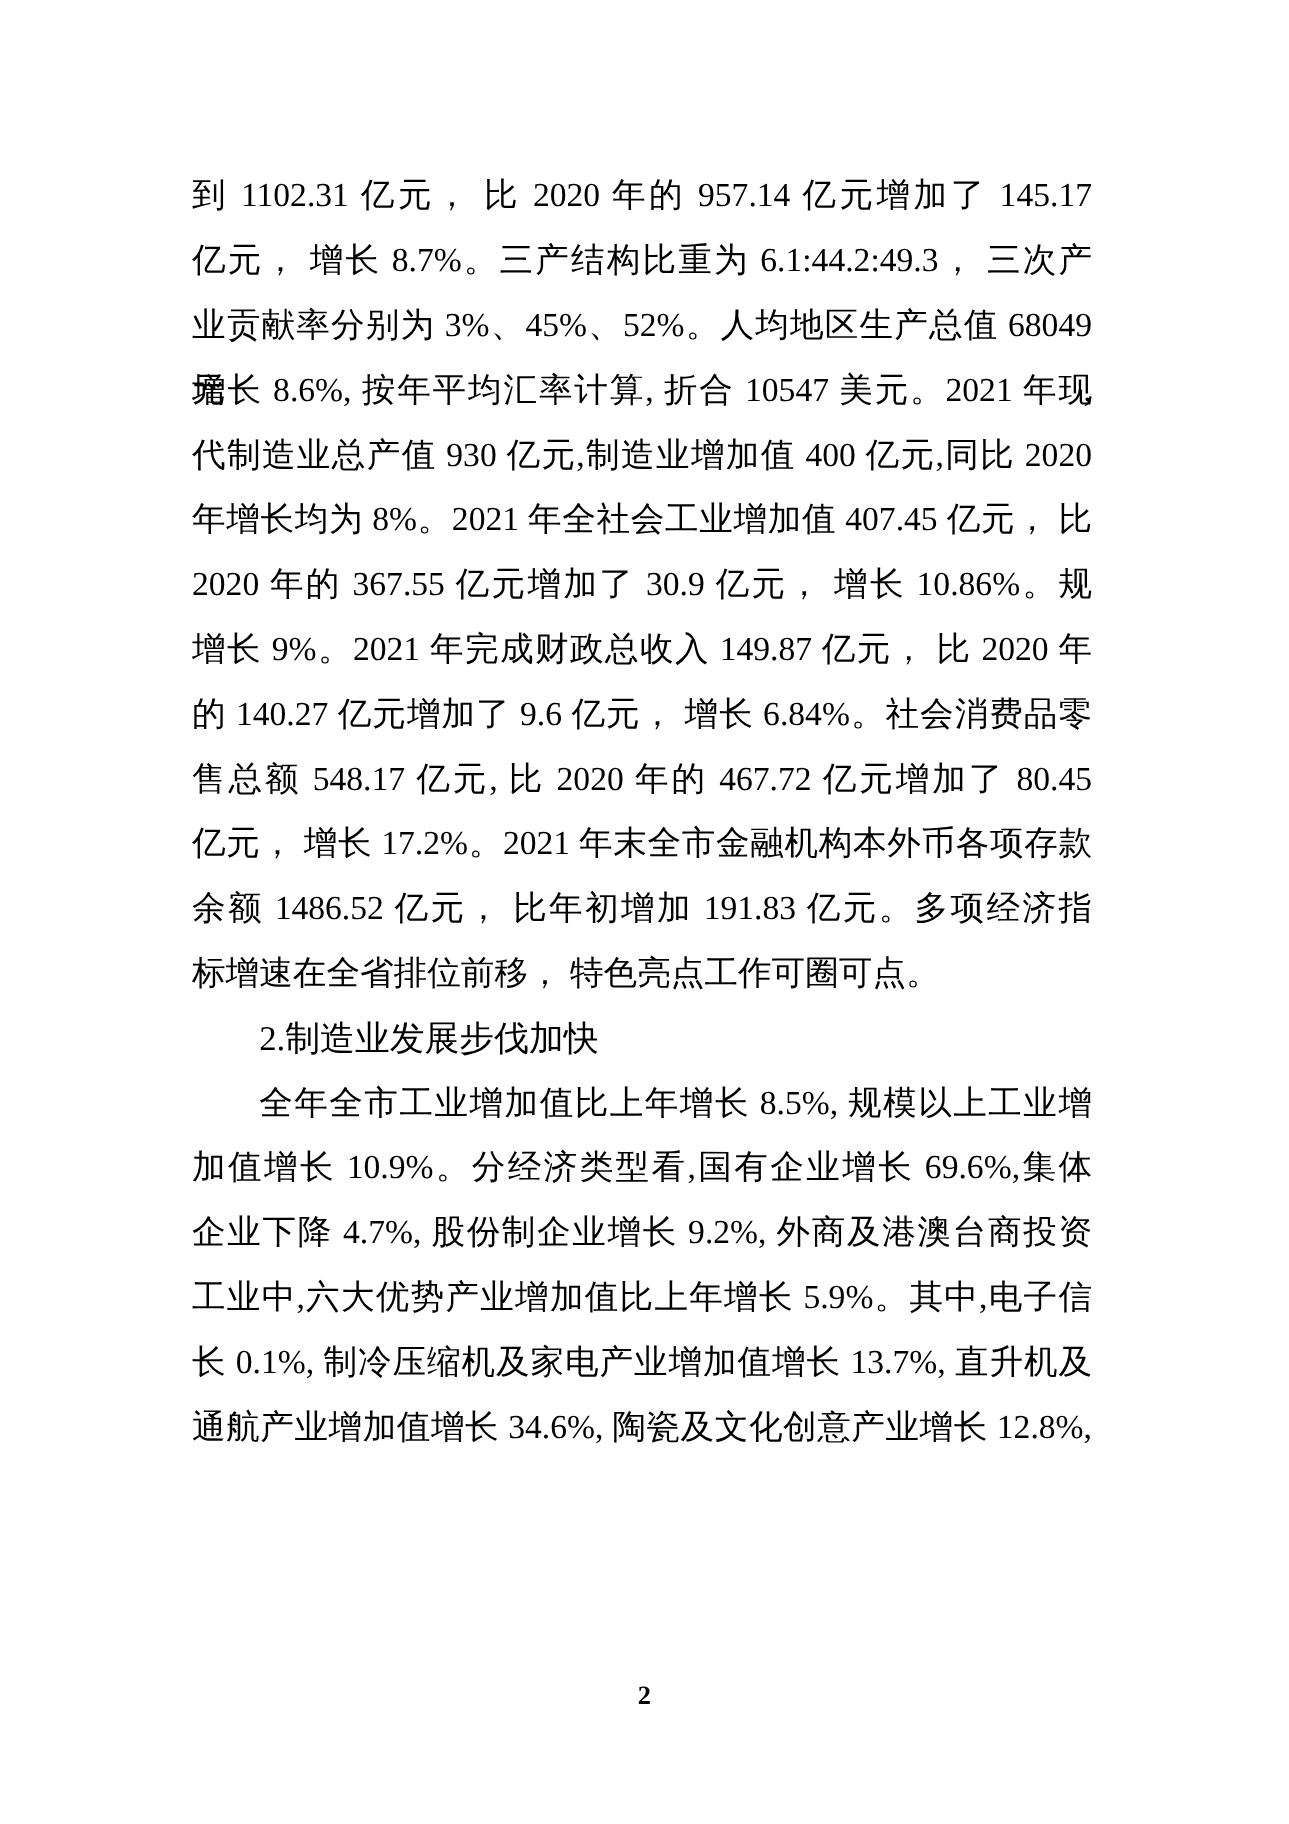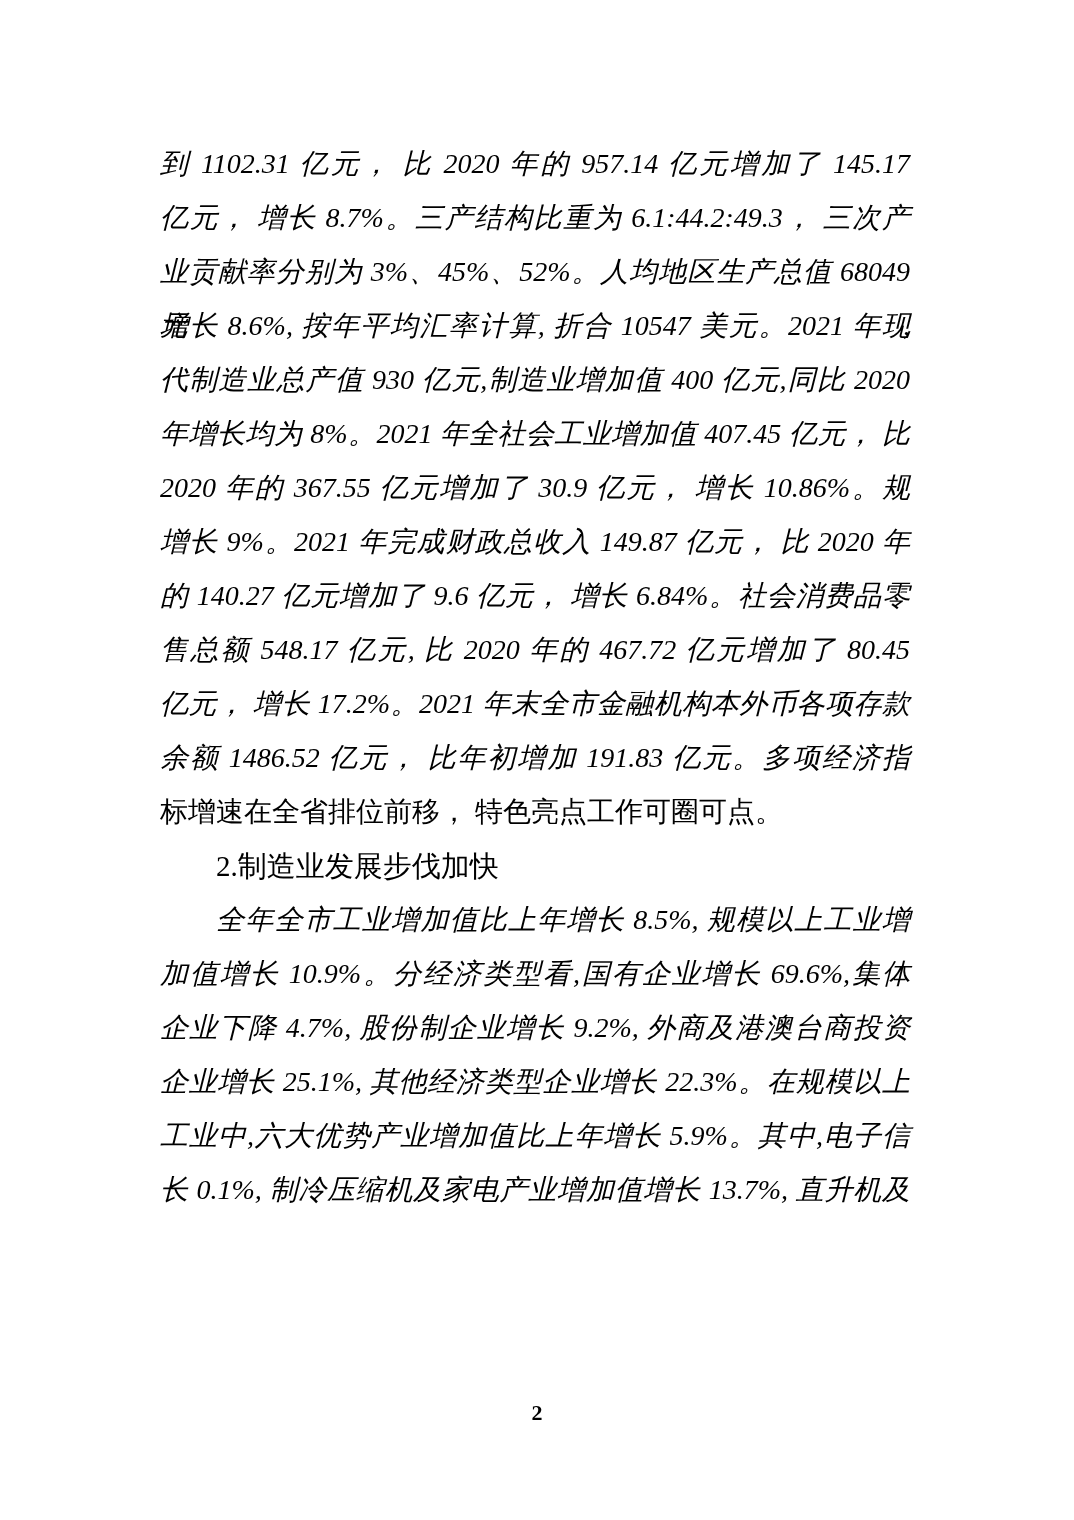--- a/index.html
+++ b/index.html
@@ -25,21 +25,20 @@
   .line {
     height: 54px;
     line-height: 54px;
     font-size: 28px;
     white-space: nowrap;
   }
   .line.justify {
     white-space: normal;
     text-align: justify;
     text-align-last: justify;
-    font-style: italic;
   }
   .line.indent {
     padding-left: 56px;
   }
   .line.heading {
     font-weight: normal;
     font-size: 29px;
   }
   .page-number {
     position: absolute;
@@ -67,18 +66,18 @@
     <div class="line justify">增长 9%。2021 年完成财政总收入 149.87 亿元， 比 2020 年</div>
     <div class="line justify">的 140.27 亿元增加了 9.6 亿元， 增长 6.84%。社会消费品零</div>
     <div class="line justify">售总额 548.17 亿元, 比 2020 年的 467.72 亿元增加了 80.45</div>
     <div class="line justify">亿元， 增长 17.2%。2021 年末全市金融机构本外币各项存款</div>
     <div class="line justify">余额 1486.52 亿元， 比年初增加 191.83 亿元。多项经济指</div>
     <div class="line">标增速在全省排位前移， 特色亮点工作可圈可点。</div>
     <div class="line heading indent">2.制造业发展步伐加快</div>
     <div class="line justify indent">全年全市工业增加值比上年增长 8.5%, 规模以上工业增</div>
     <div class="line justify">加值增长 10.9%。分经济类型看,国有企业增长 69.6%,集体</div>
     <div class="line justify">企业下降 4.7%, 股份制企业增长 9.2%, 外商及港澳台商投资</div>
-    <div class="line justify">企业增长 25.1%, 其他经济类型企业增长 22.3%。在规模以上</div>
     <div class="line justify">工业中,六大优势产业增加值比上年增长 5.9%。其中,电子信</div>
     <div class="line justify">长 0.1%, 制冷压缩机及家电产业增加值增长 13.7%, 直升机及</div>
+    <div class="line justify">通航产业增加值增长 34.6%, 陶瓷及文化创意产业增长 12.8%,</div>
   </div>
   <div class="page-number">2</div>
 </div>
 
 </body></html>

